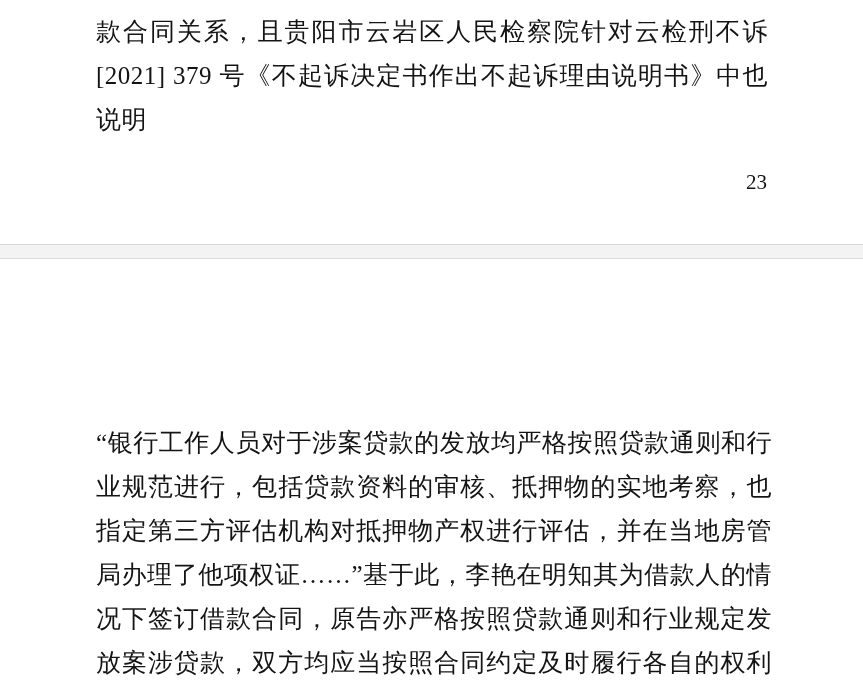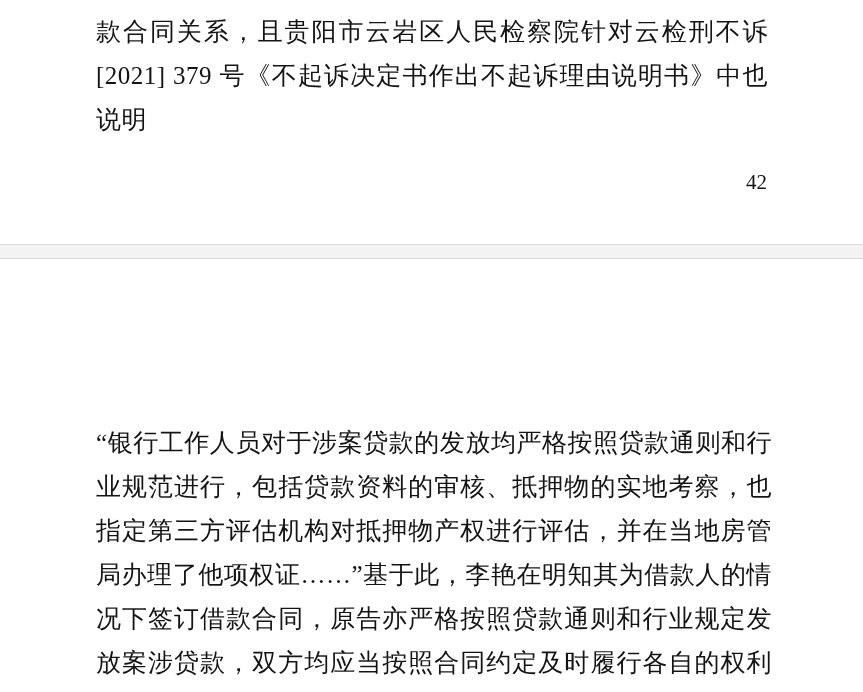--- a/index.html
+++ b/index.html
@@ -87,21 +87,21 @@
     text-indent: 0;
   }
 </style>
 </head>
 <body>
 
 <div class="page-wrap">
 
   <div class="page-top">
     <div class="para">款合同关系，且贵阳市云岩区人民检察院针对云检刑不诉[2021] 379 号《不起诉决定书作出不起诉理由说明书》中也说明</div>
-    <div class="page-number-top">42</div>
+    <div class="page-number-top">23</div>
   </div>
 
   <div class="sep-line a"></div>
   <div class="gap-fill"></div>
   <div class="sep-line b"></div>
 
   <div class="page-bottom">
     <div class="para">“银行工作人员对于涉案贷款的发放均严格按照贷款通则和行业规范进行，包括贷款资料的审核、抵押物的实地考察，也指定第三方评估机构对抵押物产权进行评估，并在当地房管局办理了他项权证……”基于此，李艳在明知其为借款人的情况下签订借款合同，原告亦严格按照贷款通则和行业规定发放案涉贷款，双方均应当按照合同约定及时履行各自的权利义务。</div>
   </div>
 

